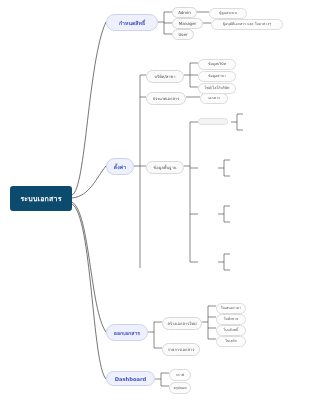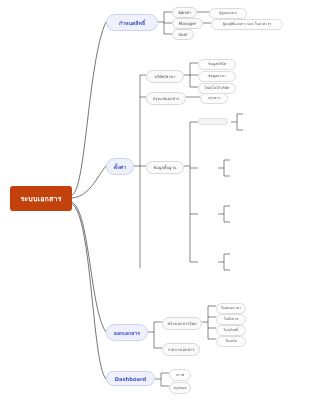--- a/index.html
+++ b/index.html
@@ -10,21 +10,21 @@
     overflow:hidden;
     position:relative;
   }
   #canvas{position:absolute;inset:0;width:300px;height:400px;}
   svg.links{position:absolute;left:0;top:0;width:300px;height:400px;pointer-events:none;}
 
   .node{position:absolute;box-sizing:border-box;white-space:nowrap;}
 
   
   .root{
-    background:#c2410c;color:#ffffff;
+    background:#0c4a6e;color:#ffffff;
     border-radius:3px;
     font-size:7px;font-weight:bold;
     padding:7px 6px;
     text-align:center;
     letter-spacing:.2px;
   }
   
   .branch{
     background:#eef0fb;color:#4054c8;
     border:1px solid #ccd2f0;

